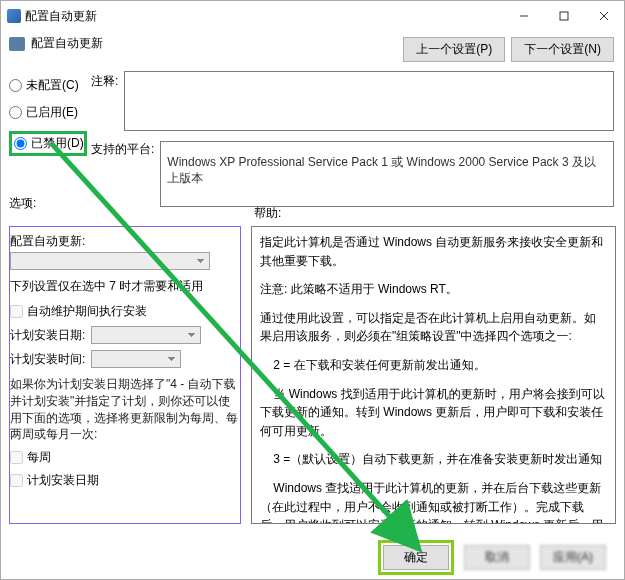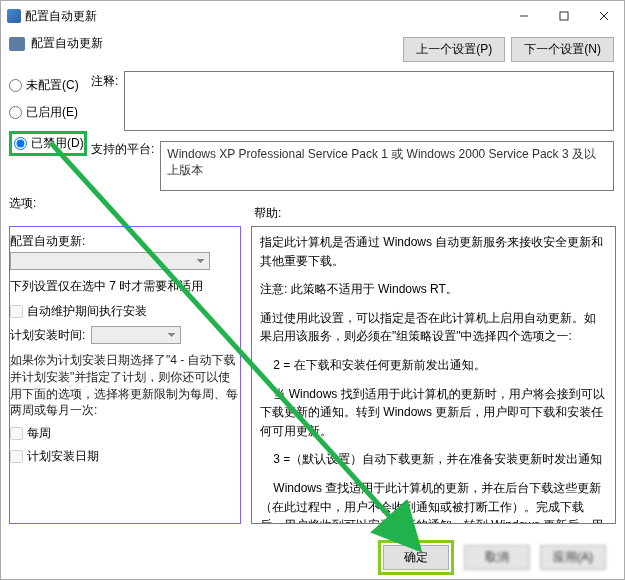--- a/index.html
+++ b/index.html
@@ -15,21 +15,21 @@
   .topbtns{position:absolute;top:36px;right:10px;display:flex;gap:6px;}
   button.win{background:#e1e1e1;border:1px solid #adadad;padding:3px 12px;font-family:inherit;font-size:12px;cursor:pointer;}
   .radios{position:absolute;left:8px;top:76px;display:flex;flex-direction:column;gap:10px;}
   .radio-item{display:flex;align-items:center;gap:4px;cursor:pointer;}
   .radio-item input{margin:0;}
   .highlight-box{border:3px solid #21b24b;padding:1px 0 1px 2px;}
   .comment-row{position:absolute;left:90px;top:70px;right:10px;display:flex;gap:6px;}
   .comment-row label{padding-top:2px;}
   .comment-box{flex:1;height:58px;border:1px solid #7a7a7a;background:#fff;}
   .platform-row{position:absolute;left:90px;top:140px;right:10px;display:flex;gap:6px;}
-  .platform-box{flex:1;height:40px;border:1px solid #7a7a7a;background:#fff;padding:4px 6px;color:#333;line-height:1.35;}
+  .platform-box{flex:1;height:40px;border:1px solid #7a7a7a;background:#fff;padding:12px 6px;color:#333;line-height:1.35;}
   .options-label{position:absolute;left:8px;top:194px;}
   .help-label{position:absolute;left:253px;top:204px;}
   .options-panel{position:absolute;left:8px;top:225px;width:232px;height:298px;border:1px solid #8b5cf6;overflow:auto;padding:0;box-sizing:border-box;}
   .help-panel{position:absolute;left:250px;top:225px;right:8px;height:298px;border:1px solid #7a7a7a;overflow:auto;padding:6px 8px;box-sizing:border-box;line-height:1.55;}
   .help-panel p{margin:0 0 10px 0;}
   select.win{border:1px solid #7a7a7a;background:#e6e6e6;font-family:inherit;font-size:12px;padding:1px 18px 1px 4px;appearance:none;-webkit-appearance:none;background-image:linear-gradient(45deg,transparent 50%,#555 50%),linear-gradient(135deg,#555 50%,transparent 50%);background-position:right 8px center,right 4px center;background-size:4px 4px,4px 4px;background-repeat:no-repeat;}
   .opt-field{margin:6px 0;}
   .opt-label{display:block;margin-bottom:2px;}
   .chk{display:flex;align-items:center;gap:4px;}
   .chk input{margin:0;}
@@ -114,20 +114,24 @@
     <div class="opt-field">
       <span class="opt-label">配置自动更新:</span>
       <select class="win" style="width:200px" disabled=""><option></option></select>
     </div>
     <div style="margin:8px 0;">下列设置仅在选中 7 时才需要和适用</div>
     <div class="chk opt-field">
       <input type="checkbox" disabled="" style="">
       <span>自动维护期间执行安装</span>
     </div>
     <div class="opt-field" style="display:flex;align-items:center;gap:6px;">
+      <span>计划安装日期:</span>
+      <select class="win" style="width:110px" disabled=""><option></option></select>
+    </div>
+    <div class="opt-field" style="display:flex;align-items:center;gap:6px;">
       <span>计划安装时间:</span>
       <select class="win" style="width:90px" disabled=""><option></option></select>
     </div>
     <div class="desc">如果你为计划安装日期选择了"4 - 自动下载并计划安装"并指定了计划，则你还可以使用下面的选项，选择将更新限制为每周、每两周或每月一次:</div>
     <div class="chk opt-field">
       <input type="checkbox" disabled="" style="">
       <span>每周</span>
     </div>
     <div class="chk opt-field">
       <input type="checkbox" disabled="" style="">

